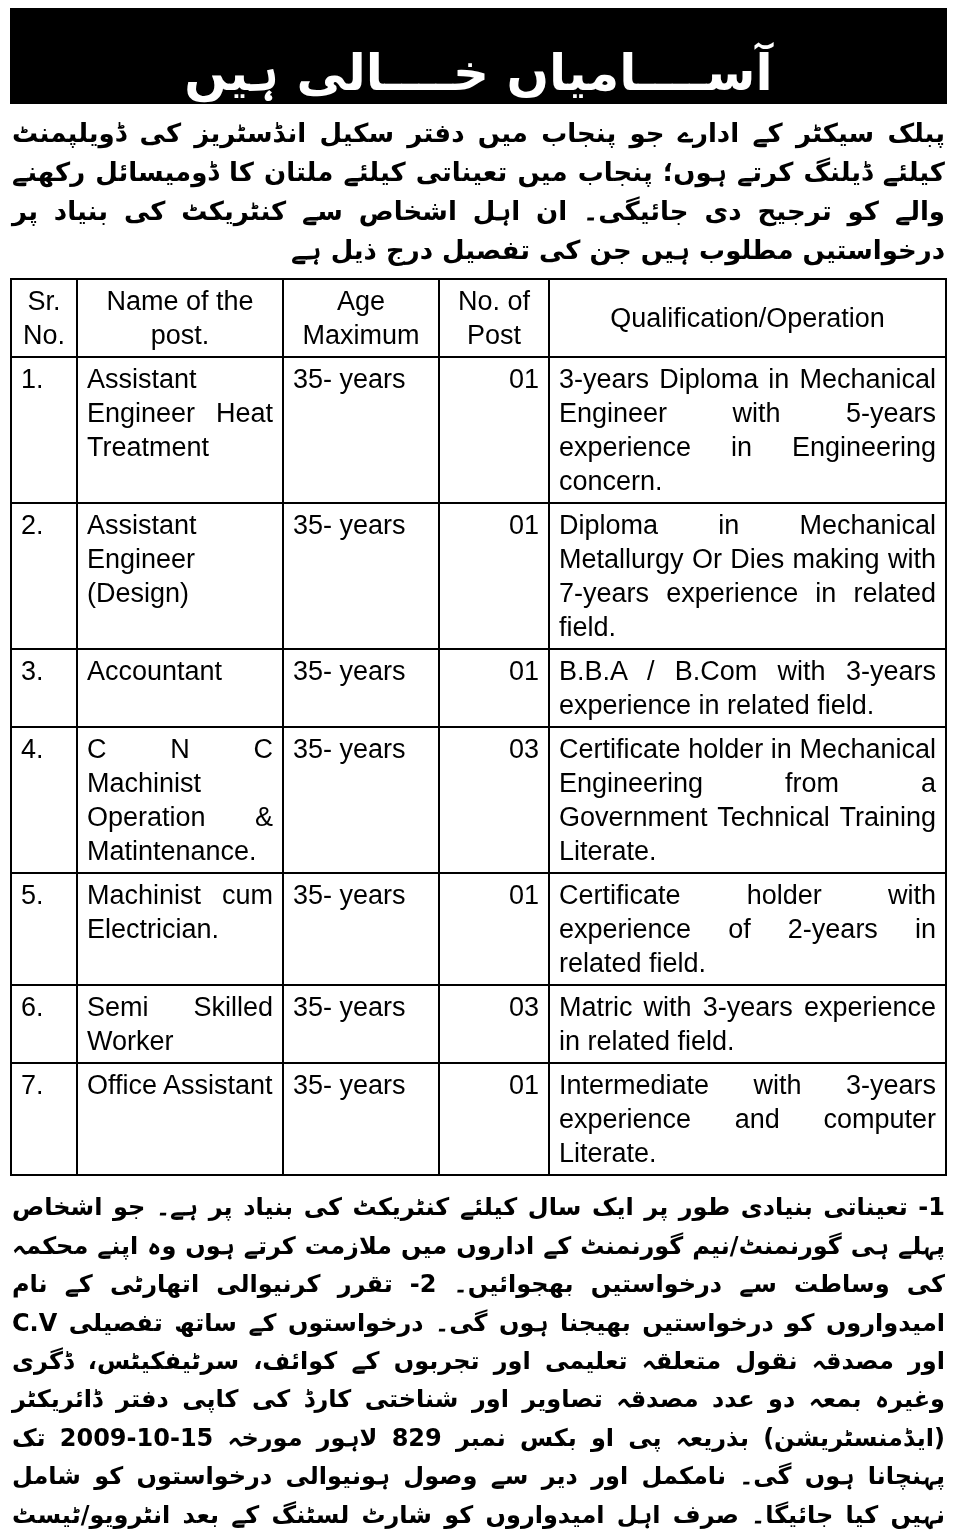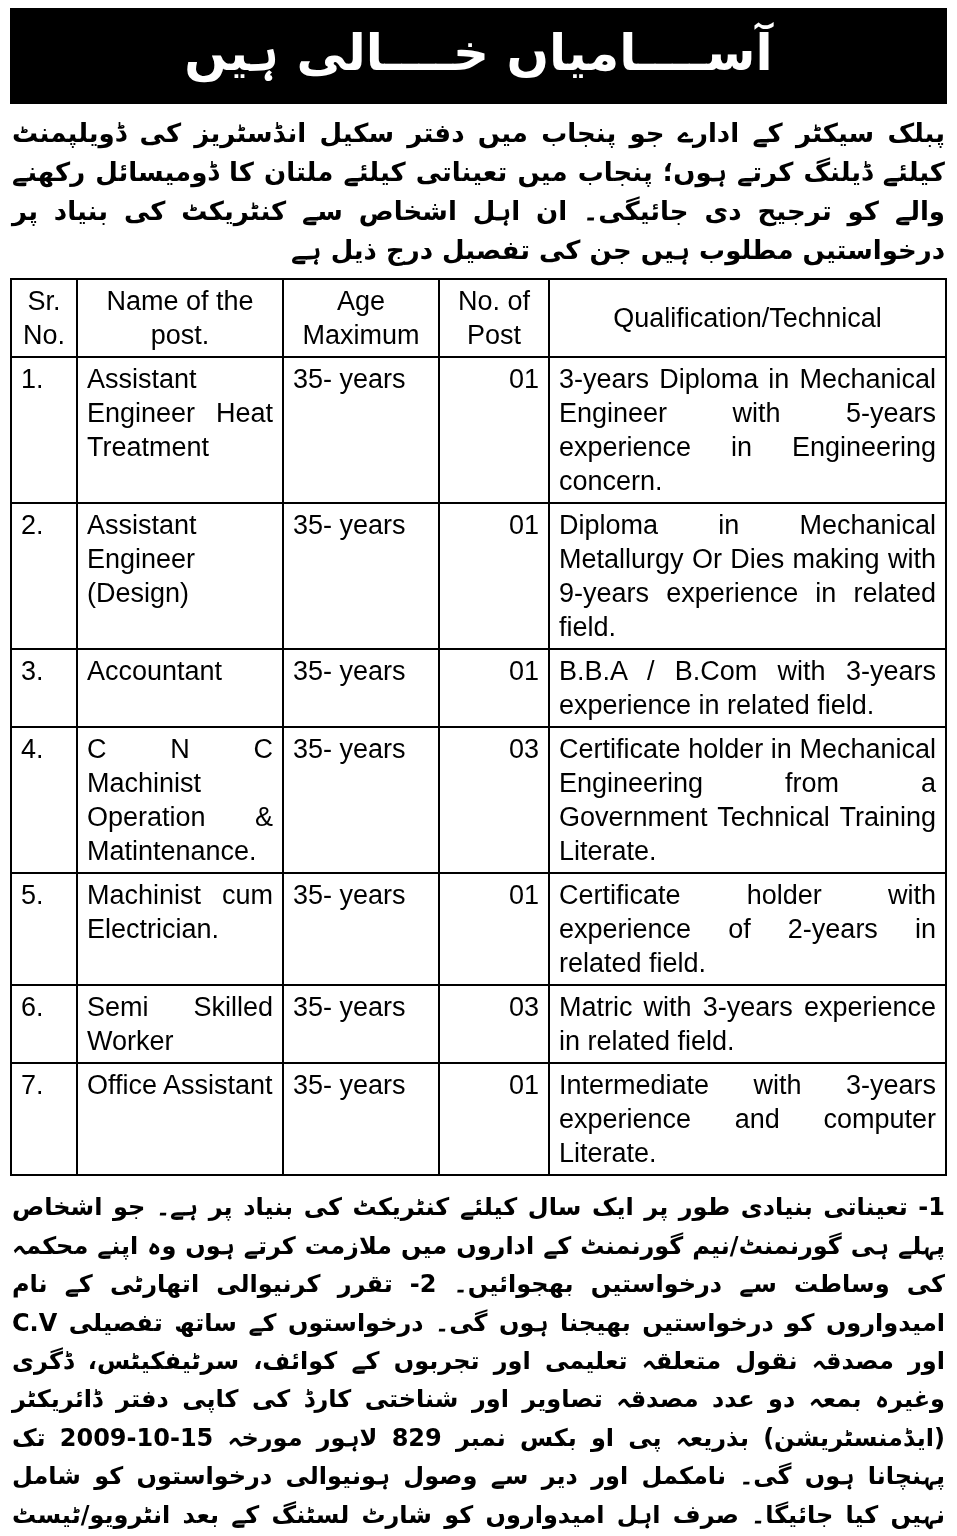--- a/index.html
+++ b/index.html
@@ -15,21 +15,21 @@
   }
   .urdu {
     font-family: "DejaVu Sans", "Liberation Sans", sans-serif;
     direction: rtl;
   }
   
   .titlebar {
     background: #000000;
     height: 96px;
     display: flex;
-    align-items: center;
+    align-items: flex-end;
     justify-content: center;
   }
   .ad-title {
     color: #ffffff;
     font-size: 50px;
     font-weight: bold;
     letter-spacing: 1px;
     line-height: 1;
     padding-bottom: 6px;
   }
@@ -110,37 +110,37 @@
     <thead>
       <tr>
         <th class="pre">Sr.
 No.</th>
         <th class="pre">Name of the
 post.</th>
         <th class="pre">Age
 Maximum</th>
         <th class="pre">No. of
 Post</th>
-        <th>Qualification/Technical</th>
+        <th>Qualification/Operation</th>
       </tr>
     </thead>
     <tbody>
       <tr>
         <td class="sr">1.</td>
         <td class="name">Assistant Engineer Heat Treatment</td>
         <td class="age">35- years</td>
         <td class="posts">01</td>
         <td class="qual">3-years Diploma in Mechanical Engineer with 5-years experience in Engineering concern.</td>
       </tr>
       <tr>
         <td class="sr">2.</td>
         <td class="name">Assistant Engineer (Design)</td>
         <td class="age">35- years</td>
         <td class="posts">01</td>
-        <td class="qual">Diploma in Mechanical Metallurgy Or Dies making with 9-years experience in related field.</td>
+        <td class="qual">Diploma in Mechanical Metallurgy Or Dies making with 7-years experience in related field.</td>
       </tr>
       <tr>
         <td class="sr">3.</td>
         <td class="name">Accountant</td>
         <td class="age">35- years</td>
         <td class="posts">01</td>
         <td class="qual">B.B.A / B.Com with 3-years experience in related field.</td>
       </tr>
       <tr>
         <td class="sr">4.</td>

